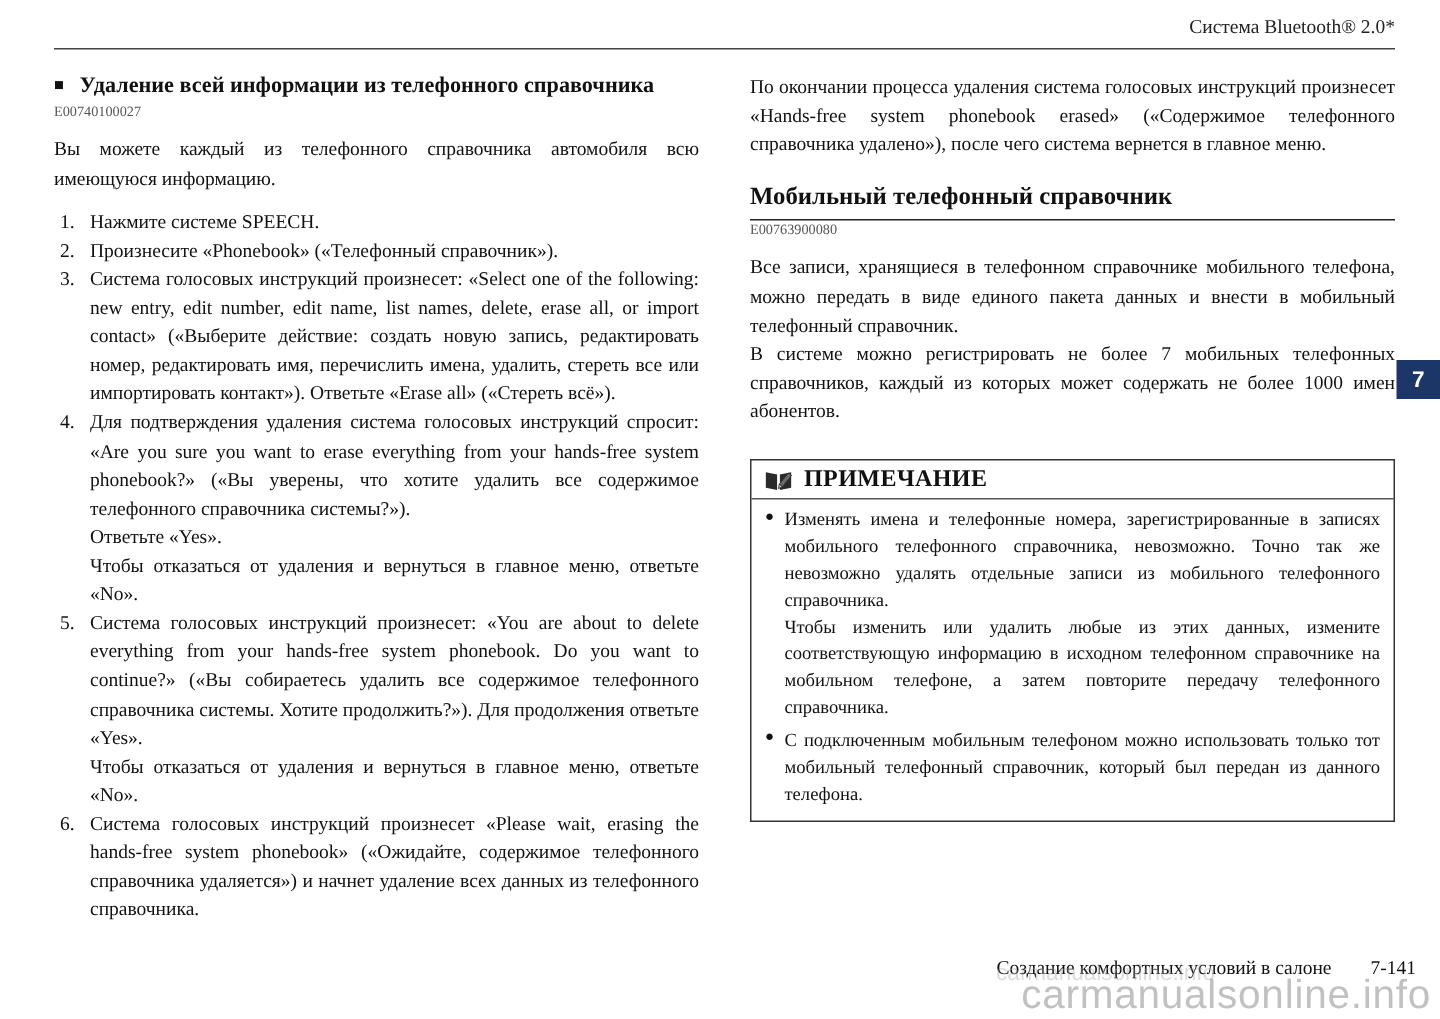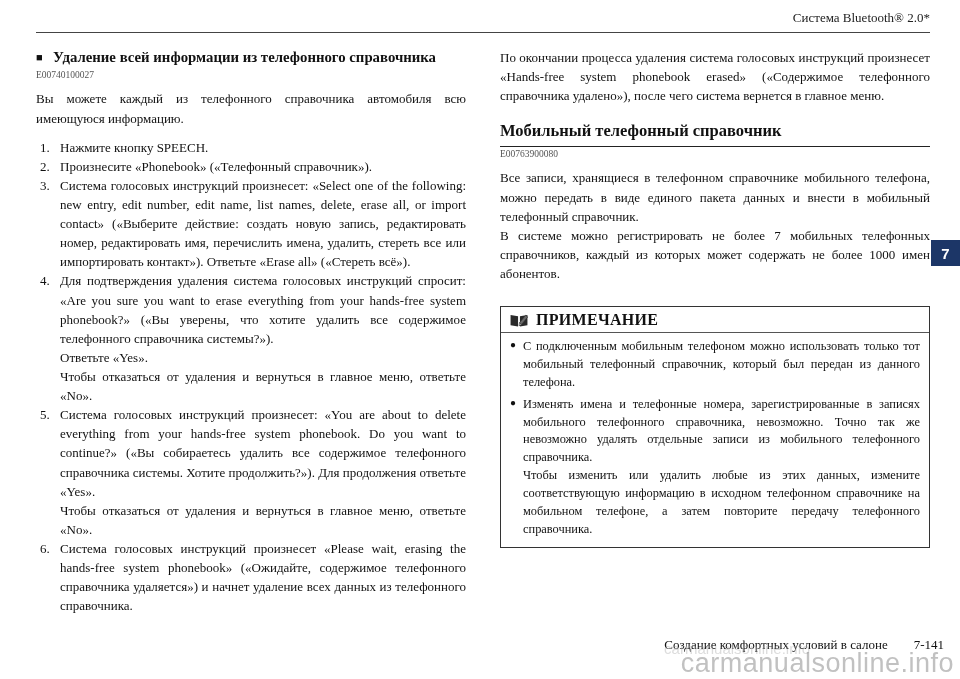--- a/index.html
+++ b/index.html
@@ -69,21 +69,21 @@
 
   <div class="columns">
 
     <div class="col">
       <div class="sq-heading">
         <span class="sq-bullet">■</span><span>Удаление всей информации из телефонного справочника</span>
       </div>
       <div class="code">E00740100027</div>
       <p>Вы можете каждый из телефонного справочника автомобиля всю имеющуюся информацию.</p>
       <ol class="steps">
-        <li>Нажмите кнопку SPEECH.</li>
+        <li>Нажмите системе SPEECH.</li>
         <li>Произнесите «Phonebook» («Телефонный справочник»).</li>
         <li>Система голосовых инструкций произнесет: «Select one of the following: new entry, edit number, edit name, list names, delete, erase all, or import contact» («Выберите действие: создать новую запись, редактировать номер, редактировать имя, перечислить имена, удалить, стереть все или импортировать контакт»). Ответьте «Erase all» («Стереть всё»).</li>
         <li>Для подтверждения удаления система голосовых инструкций спросит: «Are you sure you want to erase everything from your hands-free system phonebook?» («Вы уверены, что хотите удалить все содержимое телефонного справочника системы?»).
 Ответьте «Yes».
 Чтобы отказаться от удаления и вернуться в главное меню, ответьте «No».</li>
         <li>Система голосовых инструкций произнесет: «You are about to delete everything from your hands-free system phonebook. Do you want to continue?» («Вы собираетесь удалить все содержимое телефонного справочника системы. Хотите продолжить?»). Для продолжения ответьте «Yes».
 Чтобы отказаться от удаления и вернуться в главное меню, ответьте «No».</li>
         <li>Система голосовых инструкций произнесет «Please wait, erasing the hands-free system phonebook» («Ожидайте, содержимое телефонного справочника удаляется») и начнет удаление всех данных из телефонного справочника.</li>
       </ol>
     </div>
@@ -104,23 +104,23 @@
             <svg viewBox="0 0 20 16" width="20" height="15" xmlns="http://www.w3.org/2000/svg">
               <path d="M1 2 L9 3.5 L9 14.5 L1 13 Z" fill="#2a2a2a"></path>
               <path d="M19 2 L11 3.5 L11 14.5 L19 13 Z" fill="#2a2a2a"></path>
               <path d="M10.5 10.5 L17 2.5 L19.3 4.2 L12.8 12.2 Z" fill="#6a6a6a" stroke="#2a2a2a" stroke-width="0.6"></path>
               <path d="M10.5 10.5 L12.8 12.2 L10 13.6 Z" fill="#c9c9c9" stroke="#2a2a2a" stroke-width="0.6"></path>
             </svg>
           </span>
           <span class="note-title">ПРИМЕЧАНИЕ</span>
         </div>
         <ul class="note-list">
-          <li>С подключенным мобильным телефоном можно использовать только тот мобильный телефонный справочник, который был передан из данного телефона.</li>
           <li>Изменять имена и телефонные номера, зарегистрированные в записях мобильного телефонного справочника, невозможно. Точно так же невозможно удалять отдельные записи из мобильного телефонного справочника.
 Чтобы изменить или удалить любые из этих данных, измените соответствующую информацию в исходном телефонном справочнике на мобильном телефоне, а затем повторите передачу телефонного справочника.</li>
+          <li>С подключенным мобильным телефоном можно использовать только тот мобильный телефонный справочник, который был передан из данного телефона.</li>
         </ul>
       </div>
     </div>
 
   </div>
 
   <div class="footer">
     <span>Создание комфортных условий в салоне</span><span class="pageno">7-141</span>
   </div>
 

